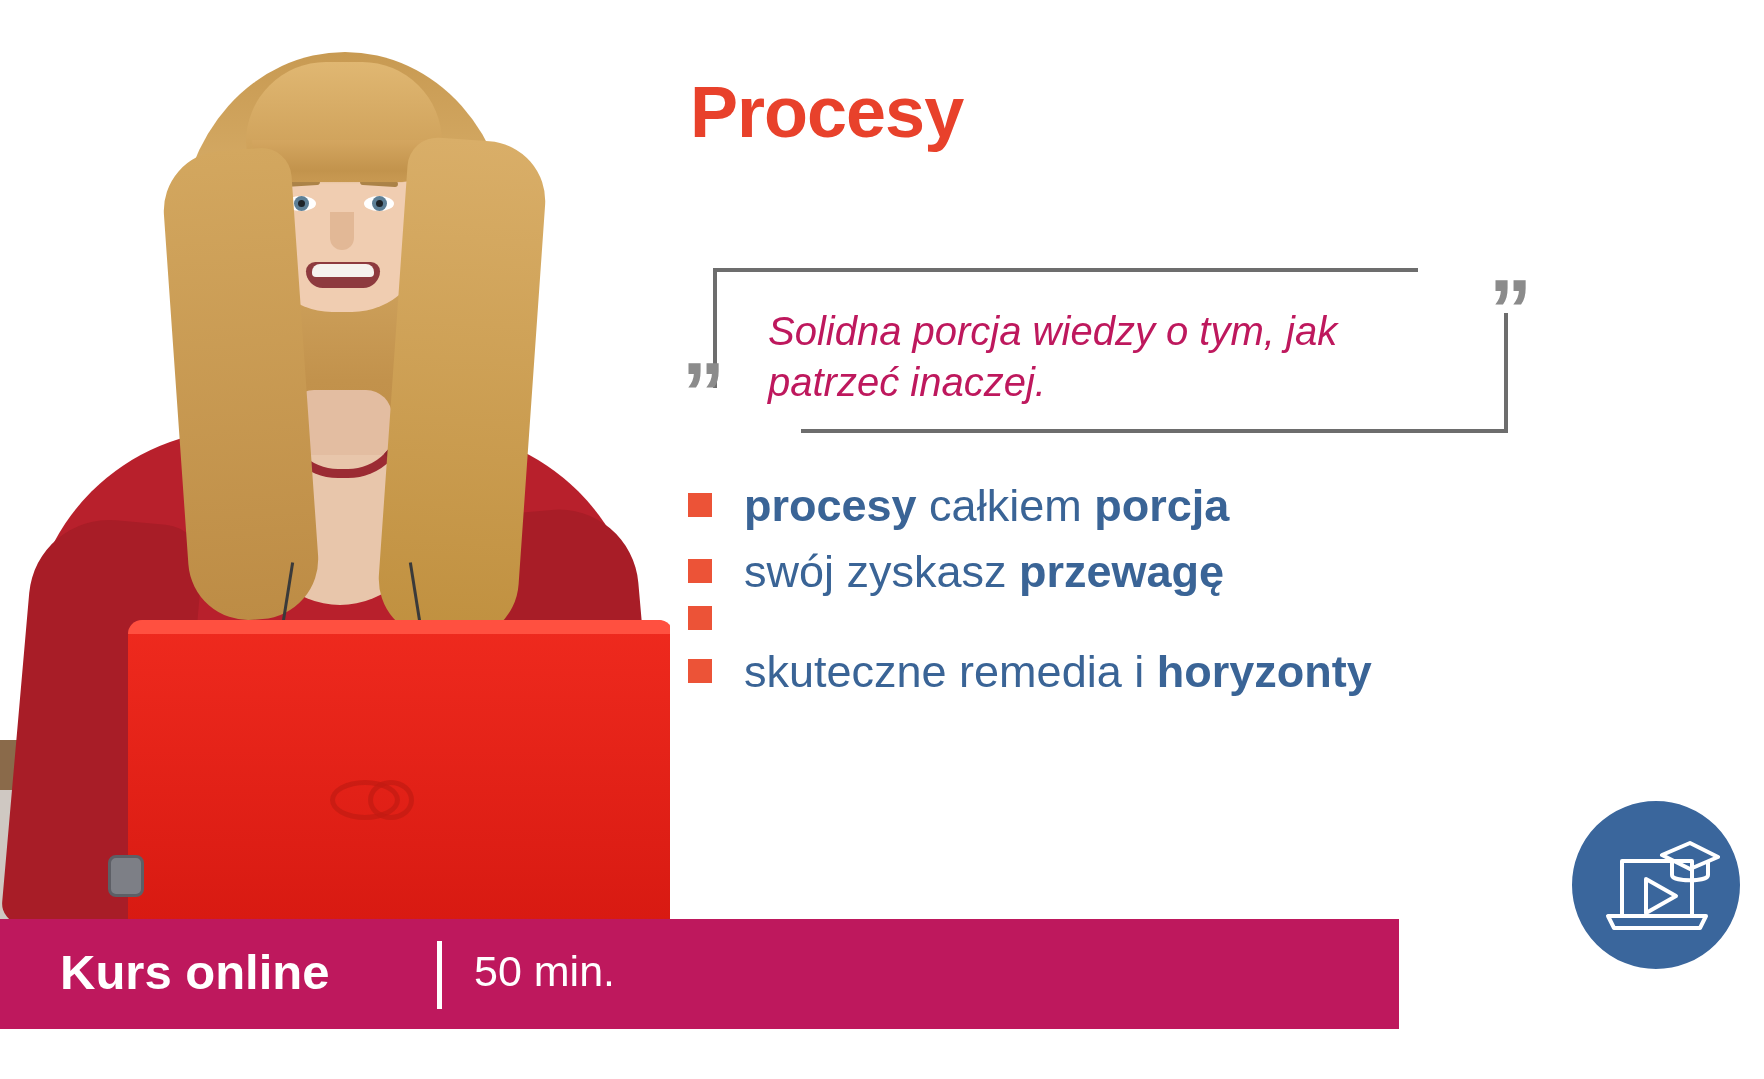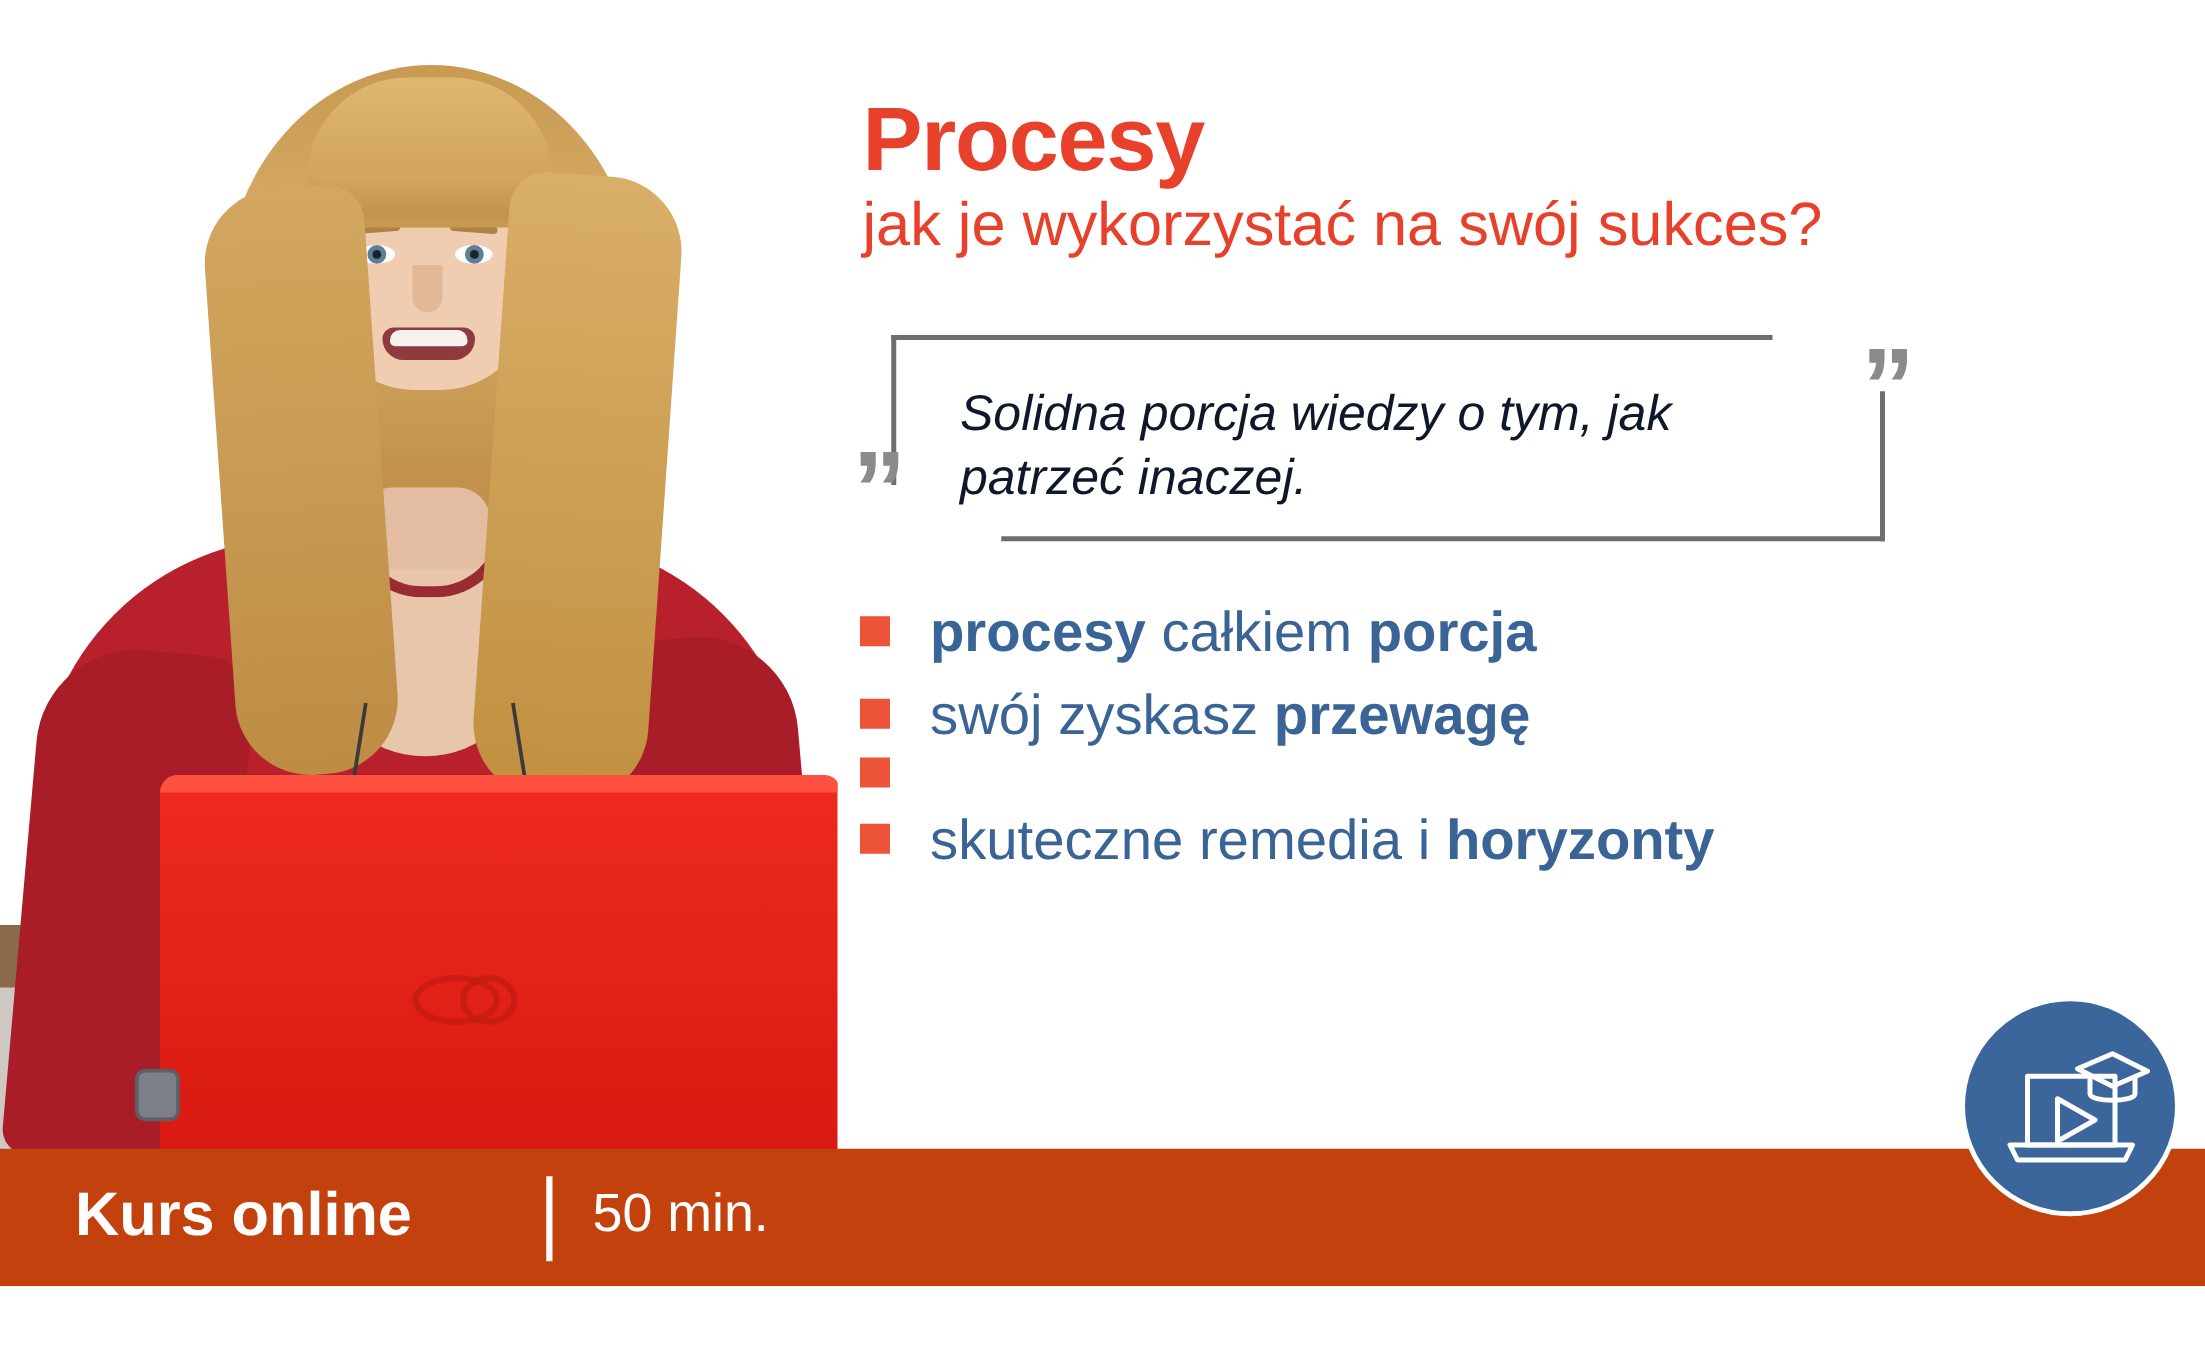--- a/index.html
+++ b/index.html
@@ -239,21 +239,21 @@
     font-size:86px; font-weight:bold; color:#8b8b8b;
     line-height:.6;
   }
   .qmark-tr { right:-4px; top:16px; }
   .qmark-bl { left:-6px; bottom:14px; }
   #quote-text {
     position:absolute;
     left:80px; top:38px;
     width:700px;
     font-size:40px; font-style:italic; font-weight:400;
-    color:#0f172a;
+    color:#be185d;
     line-height:1.28;
   }
 
   
   #bullets {
     position:absolute;
     left:20px; top:478px;
     width:1070px;
   }
   .bullet {
@@ -270,22 +270,22 @@
   .btext {
     font-size:45px; color:#3a6496; line-height:1.24;
     white-space:nowrap;
   }
   .btext b { font-weight:bold; }
 
   
   #bar {
     position:absolute;
     left:0; top:919px;
-    width:1764px; height:110px;
-    background:#c2410c;
+    width:1399px; height:110px;
+    background:#be185d;
   }
   #bar-label {
     position:absolute;
     left:60px; top:25px;
     font-size:49px; font-weight:bold; color:#ffffff;
   }
   #bar-div {
     position:absolute;
     left:437px; top:22px;
     width:5px; height:68px; background:#ffffff;
@@ -358,21 +358,20 @@
     <div class="ph laptop"></div>
     <div class="ph laptoptop"></div>
     <div class="ph logo"></div>
     <div class="ph logo2"></div>
     <div class="ph watch"></div>
   </div>
 
   <div id="content">
 
     <div id="title">Procesy</div>
-    <div id="subtitle">jak je wykorzystać na swój sukces?</div>
 
     <div id="quote-frame">
       <div class="qline-top"></div>
       <div class="qline-left"></div>
       <div class="qline-right"></div>
       <div class="qline-bottom"></div>
       <div class="qmark qmark-tr">”</div>
       <div class="qmark qmark-bl">”</div>
       <div id="quote-text">Solidna porcja wiedzy o tym, jak patrzeć inaczej.</div>
     </div>

